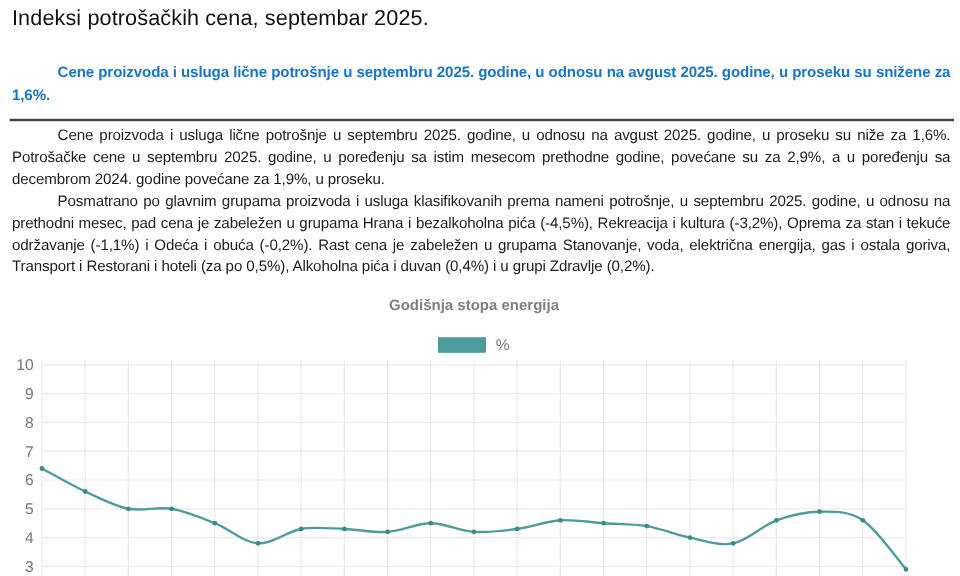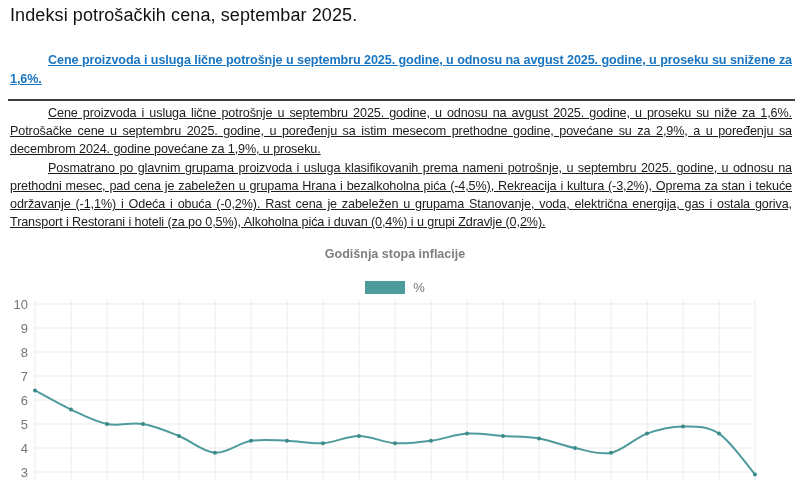--- a/index.html
+++ b/index.html
@@ -5,21 +5,21 @@
   * { margin:0; padding:0; box-sizing:border-box; }
   html,body { width:800px; height:480px; background:#ffffff; overflow:hidden;
               font-family:"Liberation Sans", sans-serif; }
   .page { position:relative; width:800px; height:480px; background:#fff; }
 
   .title { position:absolute; left:10px; top:5px; width:780px;
            font-size:18px; font-weight:normal; color:#111111; letter-spacing:0.1px; }
 
   .para { position:absolute; left:10px; width:782px; text-align:justify;
           font-size:12.6px; line-height:18px; color:#1c1c1c;
-          letter-spacing:-0.1px; text-indent:38px;text-decoration:underline; }
+          letter-spacing:-0.1px; text-indent:38px; }
   .lead { top:51px; font-weight:bold; line-height:19px; }
   .p1 { top:104px; }
   .p2 { top:159px; }
   .p3 { top:222px; text-align:left; }
 
   .divider { position:absolute; left:8px; top:99px; width:787px; height:2px; }
 
   .chart-title { position:absolute; left:0px; top:247px; width:790px;
                  text-align:center; font-size:12.5px; font-weight:bold; }
 
@@ -37,21 +37,21 @@
 
   <h1 class="title">Indeksi potrošačkih cena, septembar 2025.</h1>
 
   <p class="para lead" style="color: rgb(26, 117, 194);">Cene proizvoda i usluga lične potrošnje u septembru 2025. godine, u odnosu na avgust 2025. godine, u proseku su snižene za 1,6%.</p>
 
   <div class="divider" style="background: rgb(63, 63, 63);"></div>
 
   <p class="para p1">Cene proizvoda i usluga lične potrošnje u septembru 2025. godine, u odnosu na avgust 2025. godine, u proseku su niže za 1,6%. Potrošačke cene u septembru 2025. godine, u poređenju sa istim mesecom prethodne godine, povećane su za 2,9%, a u poređenju sa decembrom 2024. godine povećane za 1,9%, u proseku.</p>
   <p class="para p2">Posmatrano po glavnim grupama proizvoda i usluga klasifikovanih prema nameni potrošnje, u septembru 2025. godine, u odnosu na prethodni mesec, pad cena je zabeležen u grupama Hrana i bezalkoholna pića (-4,5%), Rekreacija i kultura (-3,2%), Oprema za stan i tekuće održavanje (-1,1%) i Odeća i obuća (-0,2%). Rast cena je zabeležen u grupama Stanovanje, voda, električna energija, gas i ostala goriva, Transport i Restorani i hoteli (za po 0,5%), Alkoholna pića i duvan (0,4%) i u grupi Zdravlje (0,2%).</p>
 
-  <div class="chart-title" style="color: rgb(127, 127, 127);">Godišnja stopa inflacije</div>
+  <div class="chart-title" style="color: rgb(127, 127, 127);">Godišnja stopa energija</div>
 
   <div class="legend">
     <span class="legend-swatch" style="background: rgb(77, 155, 155);"></span>
     <span class="legend-label" style="color: rgb(117, 117, 117);">%</span>
   </div>
 
   <svg class="chart" width="800" height="190" viewBox="0 0 800 190">
       <line x1="35" y1="10" x2="35" y2="190" stroke="#ebebeb" stroke-width="1"></line>
       <line x1="71" y1="10" x2="71" y2="190" stroke="#ebebeb" stroke-width="1"></line>
       <line x1="107" y1="10" x2="107" y2="190" stroke="#ebebeb" stroke-width="1"></line>

